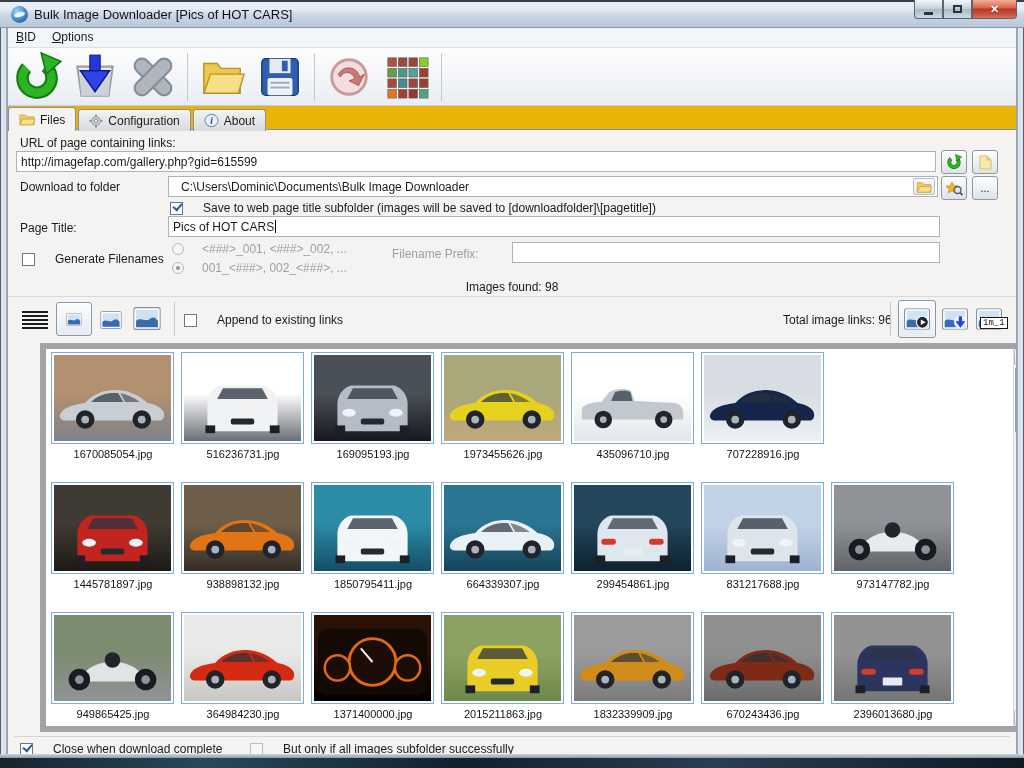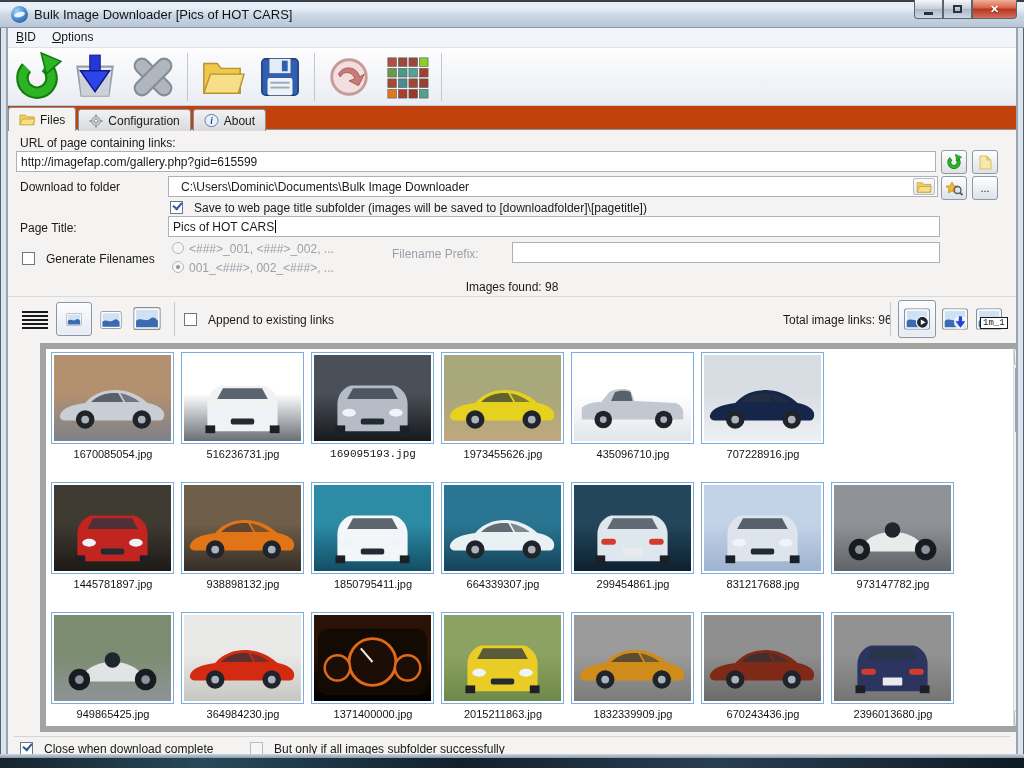--- a/index.html
+++ b/index.html
@@ -1,20 +1,20 @@
 <!DOCTYPE html>
 <html><head>
 <meta charset="utf-8">
 <style>
   * { margin:0; padding:0; box-sizing:border-box; }
   html,body { width:1024px; height:768px; overflow:hidden; }
   body { font-family:"Liberation Sans", sans-serif; font-size:12px; color:#1a1a1a; background:#101820; position:relative; }
 
   
-  .window { position:absolute; inset:0 0 10px 0; background:#c2410c; }
+  .window { position:absolute; inset:0 0 10px 0; background:#eab308; }
   .frame-left,.frame-right { position:absolute; top:28px; bottom:4px; width:8px;
     background:linear-gradient(90deg,#55606c 0 1px,#dbe3ec 1px 6px,#97a5b3 6px 8px); z-index:30;}
   .frame-left{left:0;} .frame-right{right:0; transform:scaleX(-1);}
   .frame-bottom { position:absolute; left:0; right:0; bottom:0; height:4px;
     background:linear-gradient(180deg,#cdd7e1,#8c9aa8); z-index:30;}
   .desktop-strip { position:absolute; left:0; right:0; bottom:0; height:10px;
     background:linear-gradient(90deg,#16242e,#27495a 20%,#12202c 45%,#2a3e52 70%,#0e1a24); }
 
   
   .titlebar { position:absolute; left:0; top:0; width:1024px; height:28px;
@@ -64,26 +64,26 @@
   .field { position:absolute; height:21px; background:#fff; border:1px solid #aeb2b8;
     font-size:12px; padding:2px 4px; display:flex; align-items:center; white-space:nowrap; overflow:hidden;}
   .caret { display:inline-block; width:1px; height:13px; background:#000; margin-left:1px; }
   .sq-btn { position:absolute; width:26px; height:24px; border:1px solid #8c99a8; border-radius:3px;
     background:linear-gradient(180deg,#fefefe,#dde2e9); display:flex; align-items:center; justify-content:center;
     font-size:11px; }
   .infield-btn { position:absolute; width:22px; height:17px; border:1px solid #b8bcc2; border-radius:2px;
     background:linear-gradient(180deg,#fbfbfb,#e4e8ee); display:flex; align-items:center; justify-content:center; }
 
   
-  .cb { display:inline-flex; align-items:flex-start; gap:11px; position:absolute; white-space:nowrap;}
+  .cb { display:inline-flex; align-items:flex-end; gap:20px; position:absolute; white-space:nowrap;}
   .cb .box { width:13px; height:13px; background:#fff; border:1px solid #6b7686; position:relative; flex:none;}
   .cb.checked .box::after { content:""; position:absolute; left:2px; top:0px; width:7px; height:4px;
     border-left:2px solid #2d5c9e; border-bottom:2px solid #2d5c9e; transform:rotate(-50deg); }
   .cb.dim .box { border-color:#b4bcc4; background:#f4f6f8; }
-  .radio { display:inline-flex; gap:5px; position:absolute; white-space:nowrap; color:#9aa0a8;}
+  .radio { display:inline-flex; align-items:center; gap:18px; position:absolute; white-space:nowrap; color:#9aa0a8;}
   .radio .dot { width:12px; height:12px; border-radius:50%; border:1px solid #b2b8c0; background:#f4f5f7; position:relative; flex:none;}
   .radio.sel .dot::after { content:""; position:absolute; left:3px; top:3px; width:4px; height:4px;
     border-radius:50%; background:#8d949c; }
 
   .hline { position:absolute; height:1px; background:#dadada; }
   .vline { position:absolute; width:1px; background:#c4c8ce; }
 
   
   .view-btn { position:absolute; display:flex; align-items:center; justify-content:center;
     width:34px; height:30px; border-radius:3px; }
@@ -456,21 +456,21 @@
           <div class="thumb-cell" style="left: 132px; top: 0px;">
             <div class="thumb-box">
               <div class="thumb-img" style="background: linear-gradient(rgb(255, 255, 255) 0%, rgb(255, 255, 255) 45%, rgb(106, 111, 118) 100%); --car: #f0f2f4;">
                 <svg class="thumb-svg" viewBox="0 0 120 80" preserveAspectRatio="xMidYMax meet">
                   <use href="#sh-front"></use>
                 </svg>
               </div>
             </div>
             <div class="thumb-cap">516236731.jpg</div>
           </div>
-          <div class="thumb-cell" style="left: 262px; top: 0px; font-family: Liberation Mono, monospace;">
+          <div class="thumb-cell" style="left: 262px; top: 0px;">
             <div class="thumb-box">
               <div class="thumb-img" style="background: linear-gradient(rgb(74, 80, 88) 0%, rgb(74, 80, 88) 45%, rgb(23, 25, 29) 100%); --car: #b6bcc5;">
                 <svg class="thumb-svg" viewBox="0 0 120 80" preserveAspectRatio="xMidYMax meet">
                   <use href="#sh-front"></use>
                 </svg>
               </div>
             </div>
             <div class="thumb-cap">169095193.jpg</div>
           </div>
           <div class="thumb-cell" style="left: 392px; top: 0px;">

